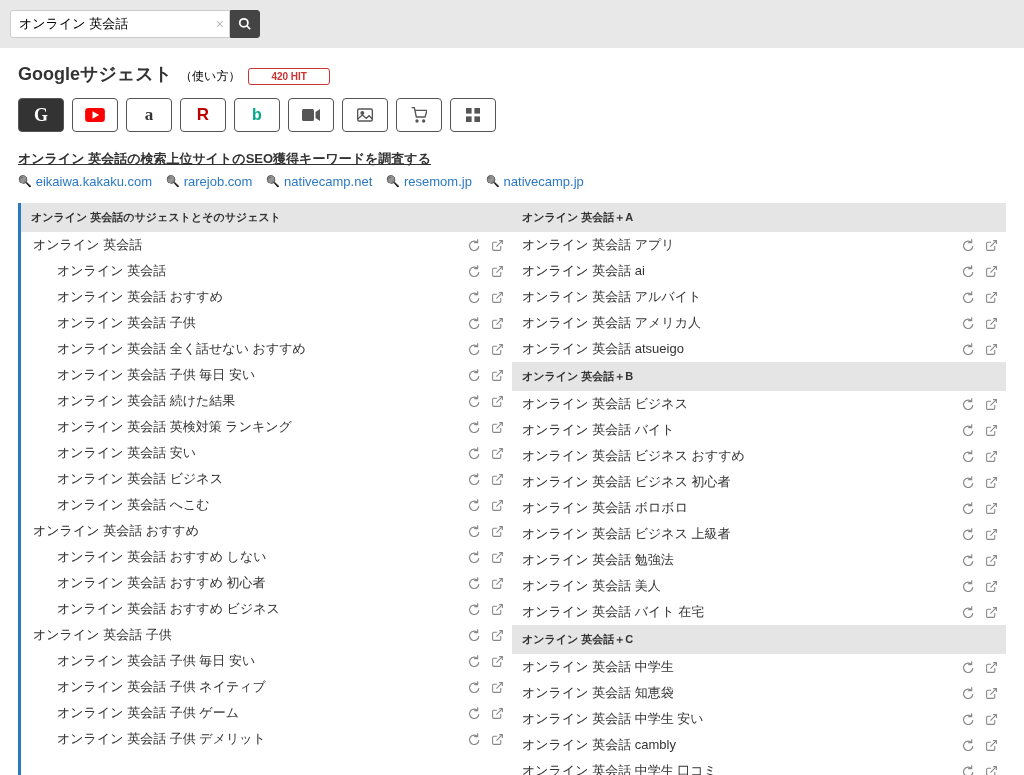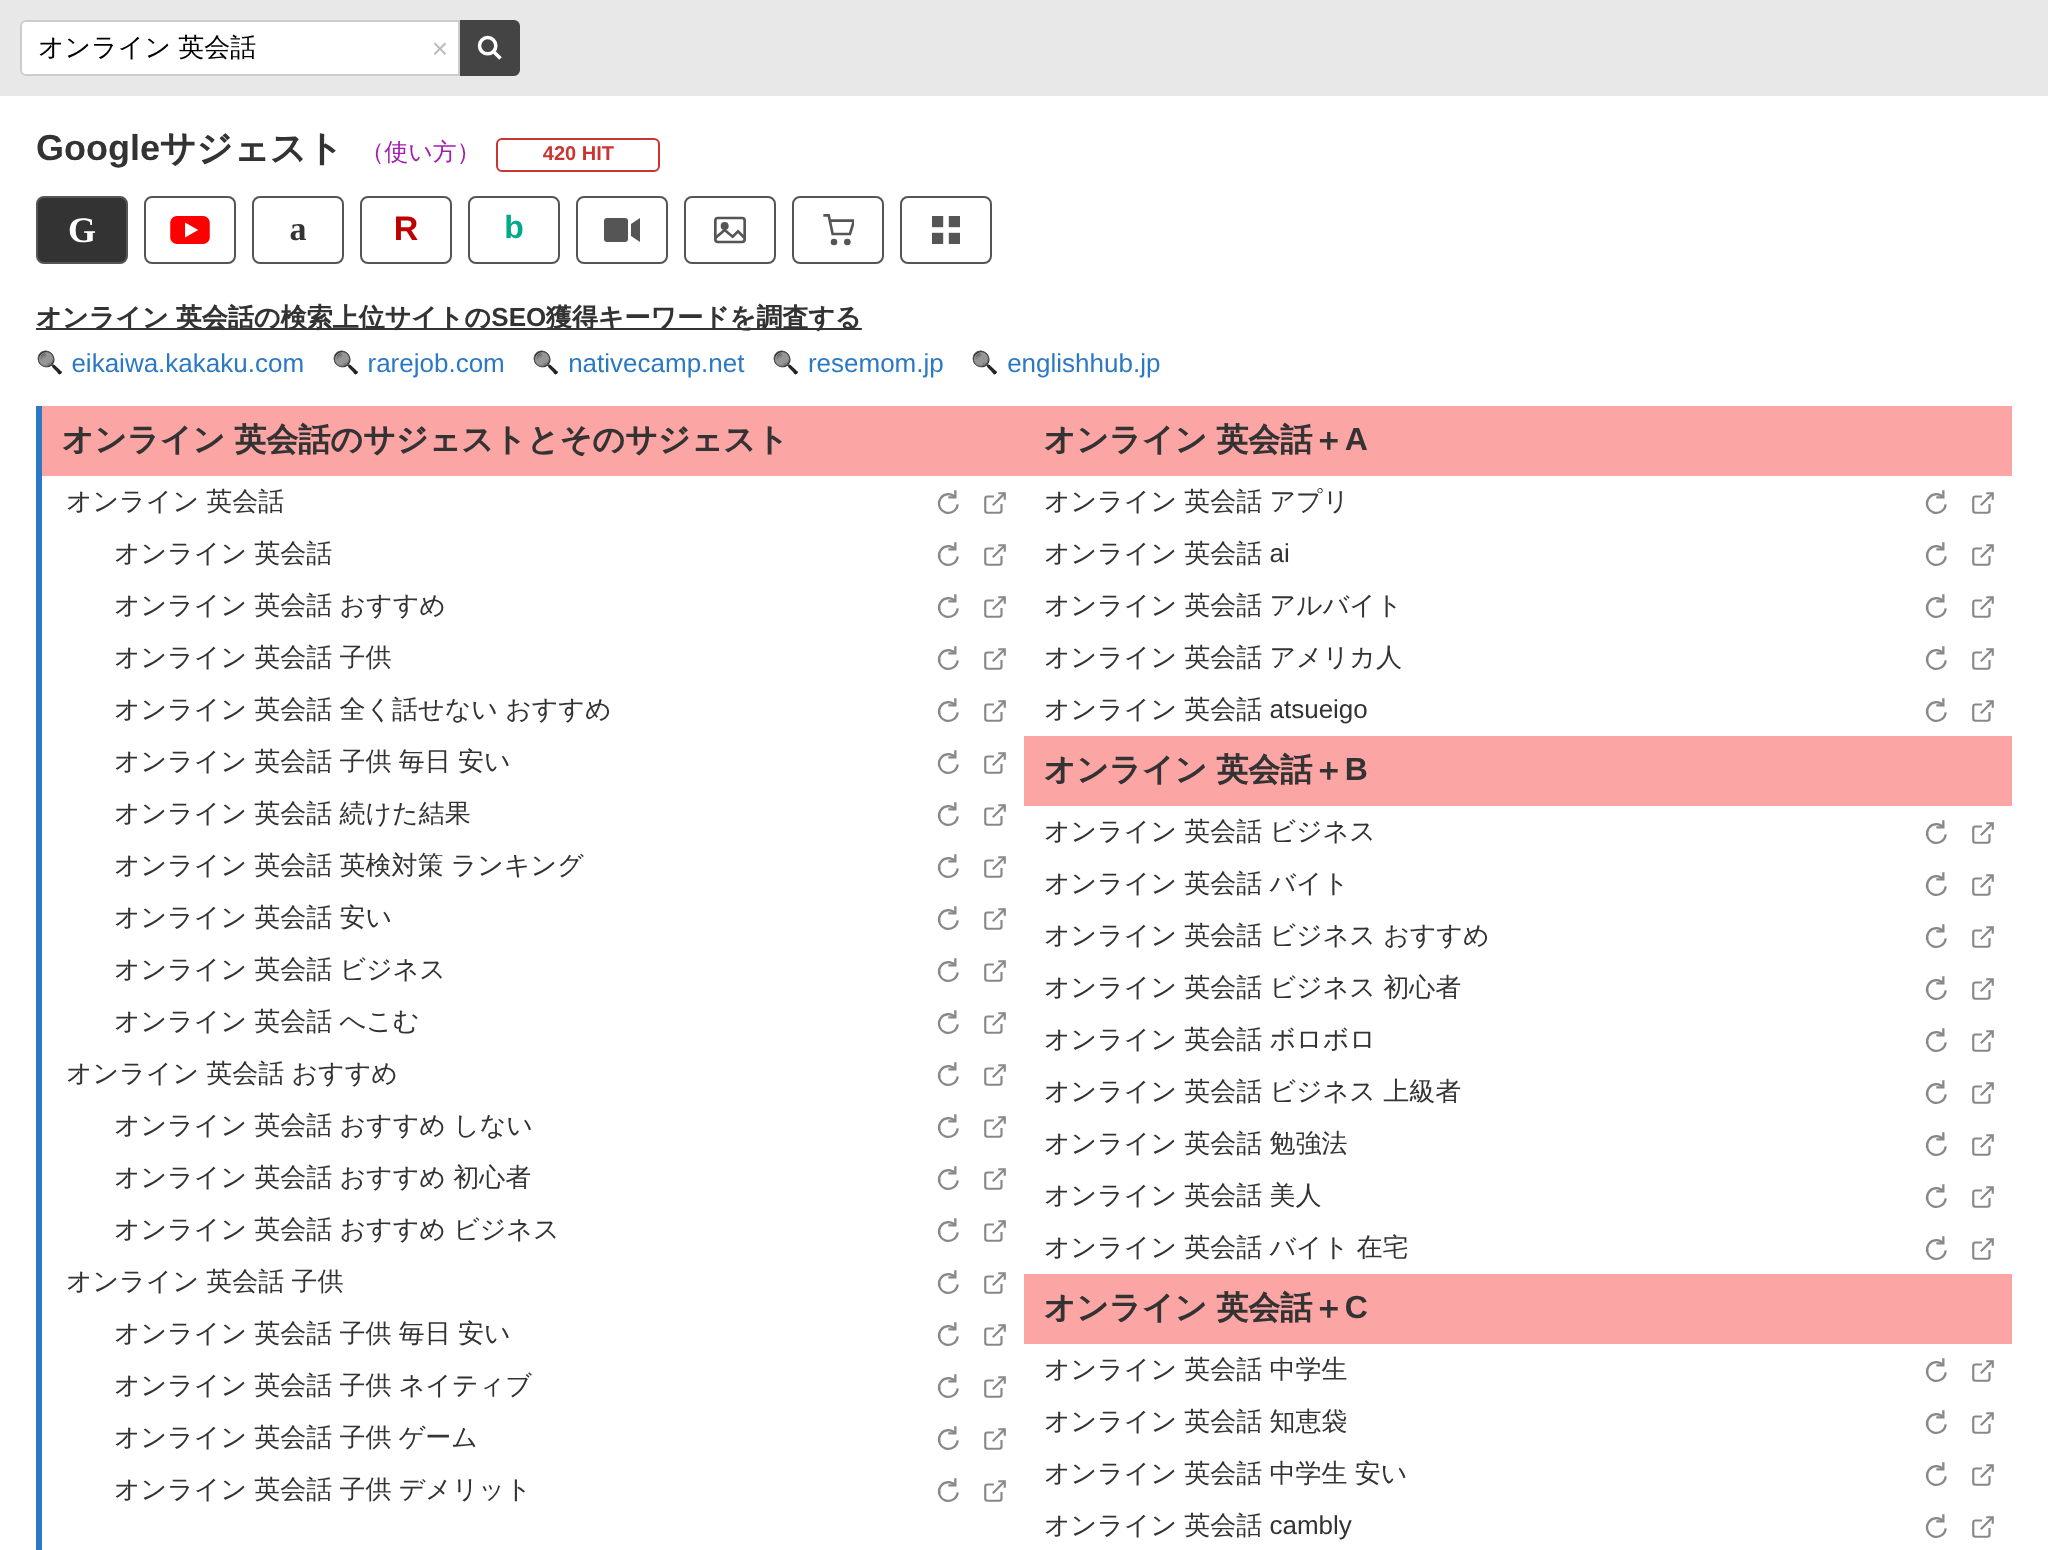--- a/index.html
+++ b/index.html
@@ -5,33 +5,33 @@
   * { box-sizing: border-box; margin: 0; padding: 0; }
   body { font-family: -apple-system, "Hiragino Sans", "Meiryo", sans-serif; font-size: 13px; color: #333; background: #fff; width: 1024px; }
   .topbar { background: #e8e8e8; padding: 10px; display: flex; align-items: center; gap: 6px; }
   .search-wrap { position: relative; display: flex; }
   .search-input { width: 220px; height: 28px; padding: 4px 24px 4px 8px; border: 1px solid #ccc; border-radius: 3px 0 0 3px; font-size: 13px; }
   .clear-x { position: absolute; right: 36px; top: 6px; color: #bbb; font-size: 14px; cursor: pointer; }
   .search-btn { width: 30px; height: 28px; background: #444; color: #fff; border: 1px solid #444; border-radius: 0 3px 3px 0; cursor: pointer; display:flex; align-items:center; justify-content:center; }
   .main { padding: 14px 18px; }
   .title-row { display: flex; align-items: baseline; gap: 8px; margin-bottom: 12px; }
   .title { font-size: 18px; font-weight: 700; color: #333; }
-  .title-sub { font-size: 12px; color: #a21caf; }
+  .title-sub { font-size: 12px; color: #000000; }
   .hit-badge { border: 1px solid #c33; color: #c33; font-size: 10px; font-weight: 700; padding: 2px 22px; border-radius: 3px; }
   .tabs { display: flex; gap: 8px; margin-bottom: 18px; }
   .tab { width: 46px; height: 34px; border: 1px solid #555; border-radius: 4px; display: flex; align-items: center; justify-content: center; cursor: pointer; font-size: 16px; color: #333; }
   .tab.active { background: #333; color: #fff; }
   .seo-title { font-size: 13px; font-weight: 700; margin-bottom: 6px; text-decoration: underline; }
   .seo-links { display: flex; flex-wrap: wrap; gap: 14px; margin-bottom: 14px; font-size: 13px; align-items: flex-end; }
   .seo-link { color: #2b78c5; cursor: pointer; display:flex; align-items:center; gap:4px; }
   .seo-link::before { content: "🔍"; font-size: 11px; filter: grayscale(1) brightness(0.4); }
   .columns { display: flex; gap: 0; }
   .col { width: 50%; }
   .col-left { border-left: 3px solid #2b78c5; }
-  .group-head { background: #fca5a5; font-weight: 700; padding: 7px 10px; font-size: 16px; }
+  .group-head { background: #e5e5e5; font-weight: 700; padding: 7px 10px; font-size: 11px; }
   .row { display: flex; align-items: center; padding: 4px 8px 4px 10px; font-size: 13px; color: #333; }
   .row.lvl0 { padding-left: 12px; }
   .row.lvl1 { padding-left: 36px; }
   .kw { flex: 1; cursor: pointer; }
   .actions { display: flex; gap: 10px; color: #888; }
   .ic { width: 14px; height: 14px; cursor: pointer; display:inline-flex; align-items:center; justify-content:center; }
   svg { display:block; }
   .icon-g { font-family: Georgia, serif; font-weight: 700; font-size: 18px; }
   .icon-a { font-family: Georgia, serif; font-weight: 700; font-size: 17px; }
   .icon-r { font-family: Arial; font-weight: 900; font-size: 17px; color: #bf0000; }
@@ -111,21 +111,21 @@
         </svg>
       </div>
   </div>
 
   <div class="seo-title">オンライン 英会話の検索上位サイトのSEO獲得キーワードを調査する</div>
   <div class="seo-links" id="seo-links">
       <span class="seo-link">eikaiwa.kakaku.com</span>
       <span class="seo-link">rarejob.com</span>
       <span class="seo-link">nativecamp.net</span>
       <span class="seo-link">resemom.jp</span>
-      <span class="seo-link">englishhub.jp</span>
+      <span class="seo-link">nativecamp.jp</span>
     </div>
 
   <div class="columns">
     <div class="col col-left">
       <div class="group-head">オンライン 英会話のサジェストとそのサジェスト</div>
       <div id="left-rows">
           <div class="row lvl0">
             <span class="kw">オンライン 英会話</span>
             <span class="actions">
     <span class="ic">

